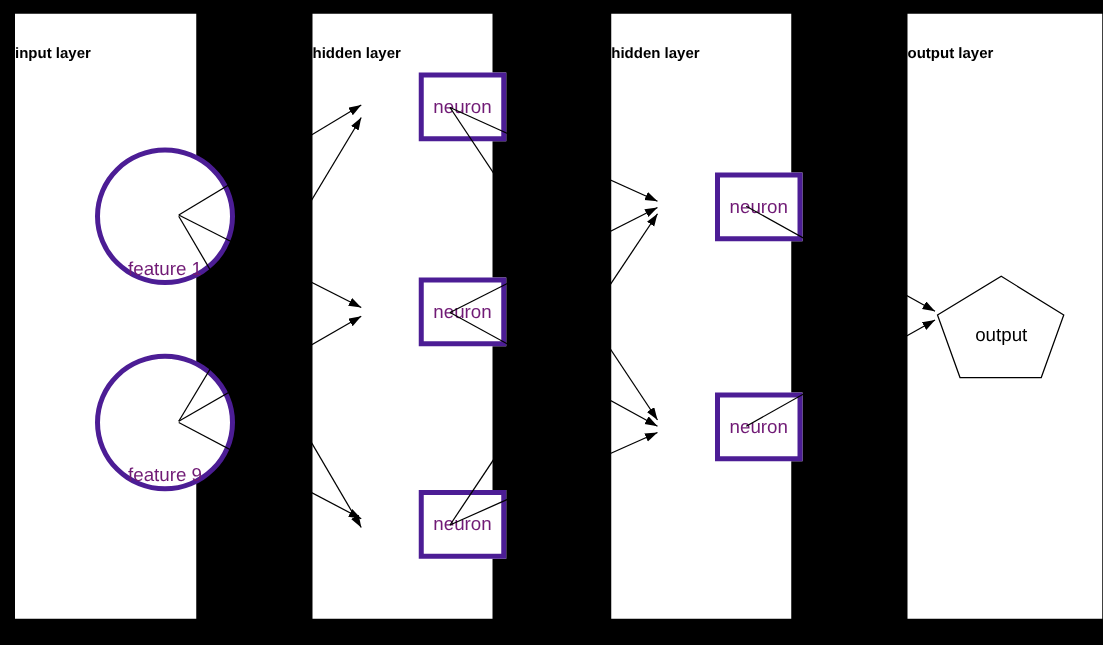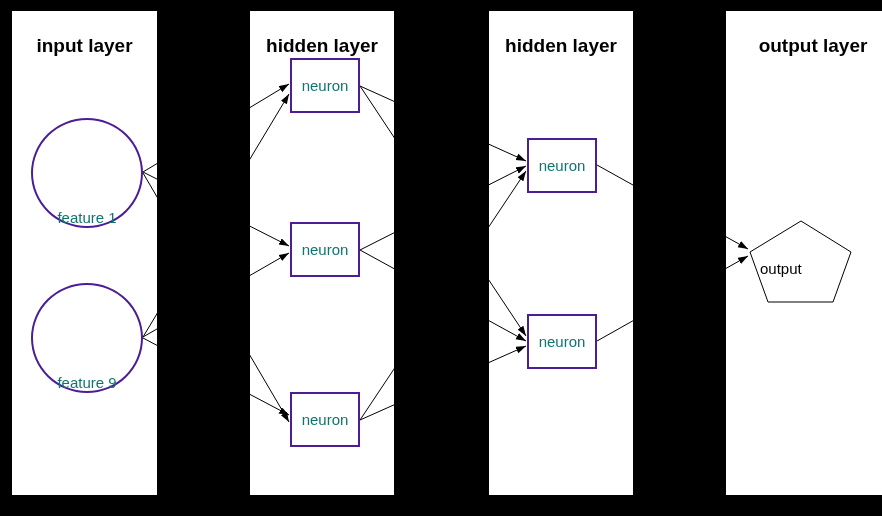--- a/index.html
+++ b/index.html
@@ -16,37 +16,37 @@
     top: 11px;
     height: 484px;
     background: #fff;
     z-index: 1;
   }
   .panel-title {
     position: absolute;
     top: 24px;
     left: 0;
     width: 100%;
-    text-align: center;
-    font-size: 19px;
+    font-size: 12px;
     font-weight: bold;
     color: #000;
     z-index: 2;
   }
   .node {
     position: absolute;
     background: #fff;
-    border: 2px solid #4c1d95;
+    border: 4px solid #4c1d95;
     box-sizing: border-box;
     display: flex;
     align-items: center;
     justify-content: center;
     z-index: 2;
     font-size: 15px;
-    color: #0f766e;
+    color: #701a75;
+    margin-left: 45px;
   }
   .node.circle { border-radius: 50%; align-items: flex-end; }
   .overlay {
     position: absolute;
     left: 0; top: 0;
     width: 882px; height: 516px;
     z-index: 3;
     pointer-events: none;
   }
   .overlay polygon {
@@ -56,21 +56,21 @@
   }
   [data-name="edge-group"] line {
     stroke: #000;
     stroke-width: 1;
   }
   .output-label {
     position: absolute;
     left: 760px;
     top: 260px;
     width: 82px;
-    text-align: left;
+    text-align: center;
     font-size: 15px;
     color: #000;
     z-index: 4;
   }
 </style>
 </head>
 <body>
 
 <div class="stage" data-name="neural-network-diagram">
 

